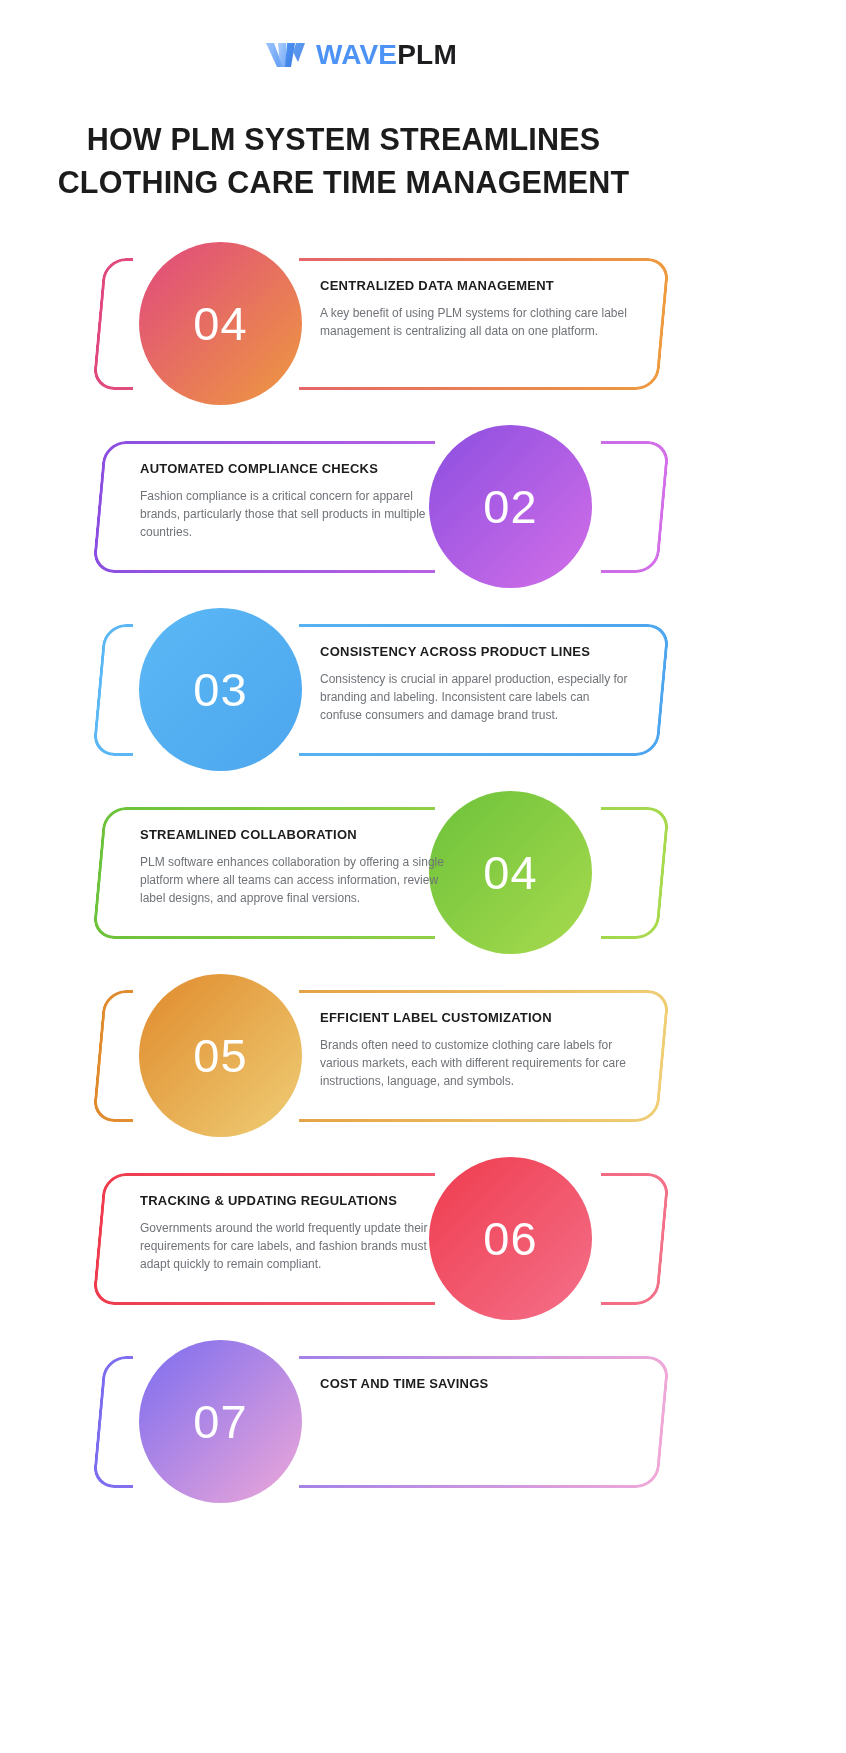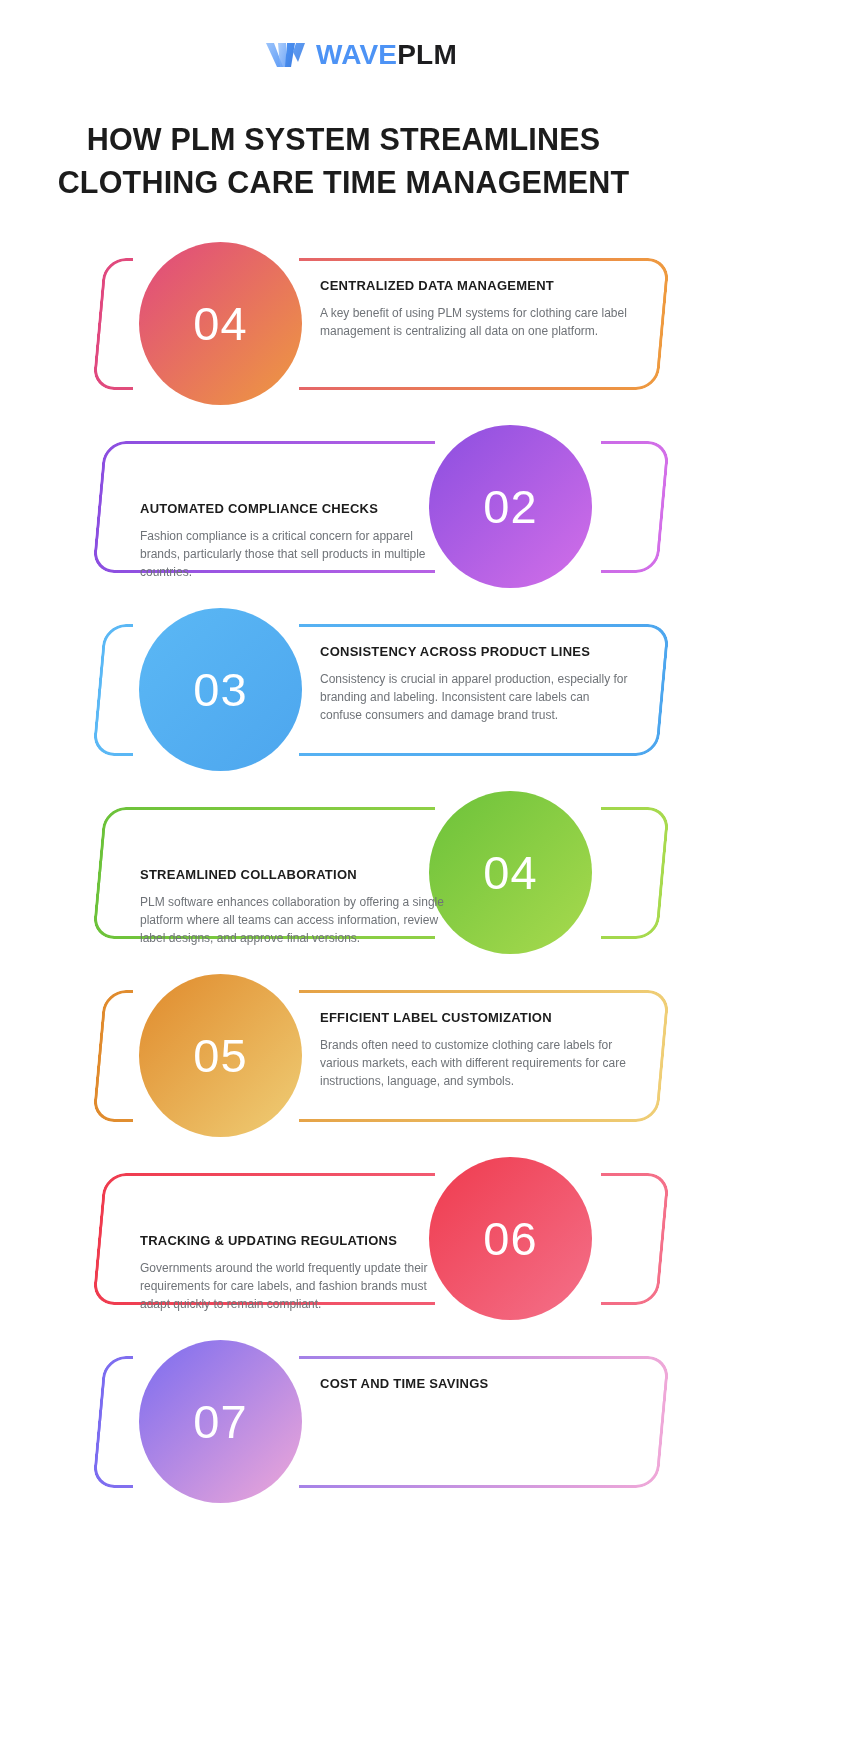--- a/index.html
+++ b/index.html
@@ -116,21 +116,21 @@
     font-weight: 300;
     letter-spacing: 1px;
     line-height: 1;
   }
   .card.left  .circle { left: 139px; }
   .card.right .circle { left: 429px; }
 
   
   .copy { position: absolute; top: 42px; width: 312px; }
   .card.left  .copy { left: 320px; }
-  .card.right .copy { left: 140px; margin-top: 40px; }
+  .card.right .copy { left: 140px; }
 
   .c-head {
     font-size: 13px;
     font-weight: 700;
     color: #1c1c1c;
     letter-spacing: 0.25px;
     margin-bottom: 10px;
     line-height: 1.2;
     white-space: nowrap;
   }

